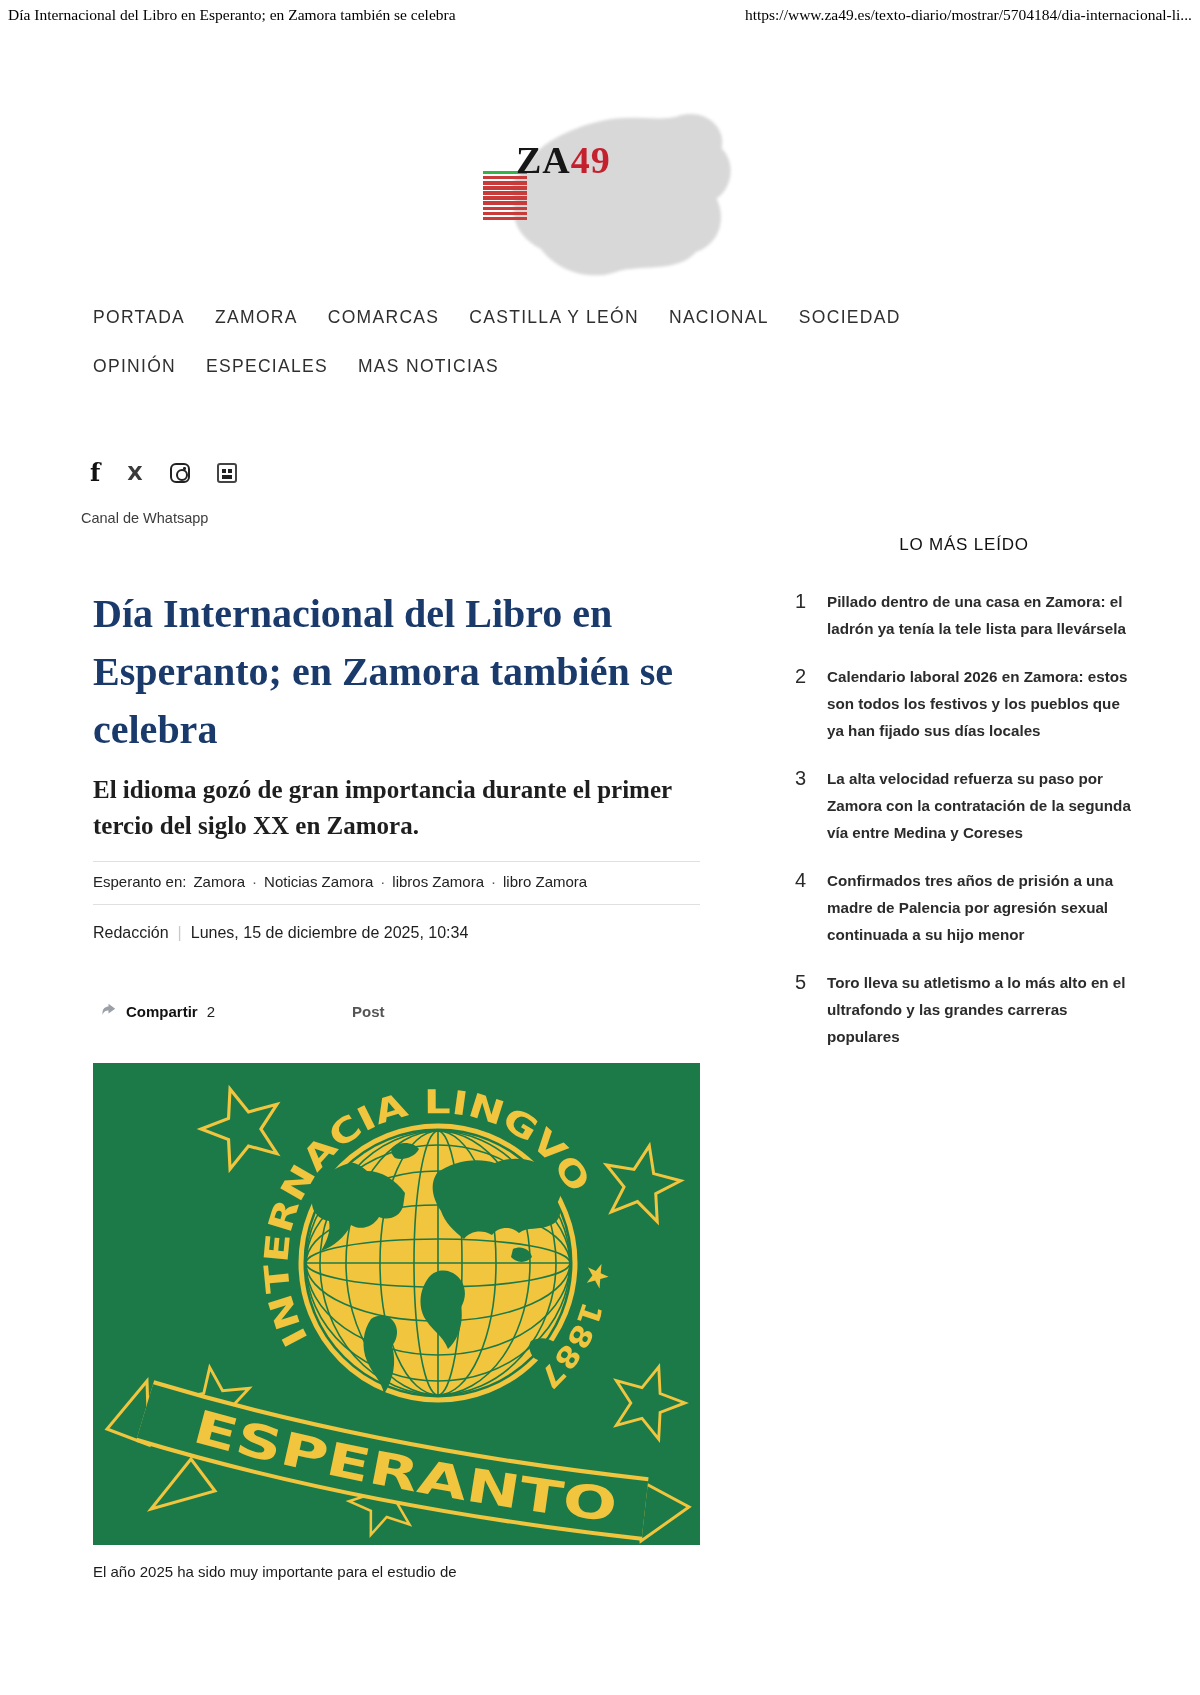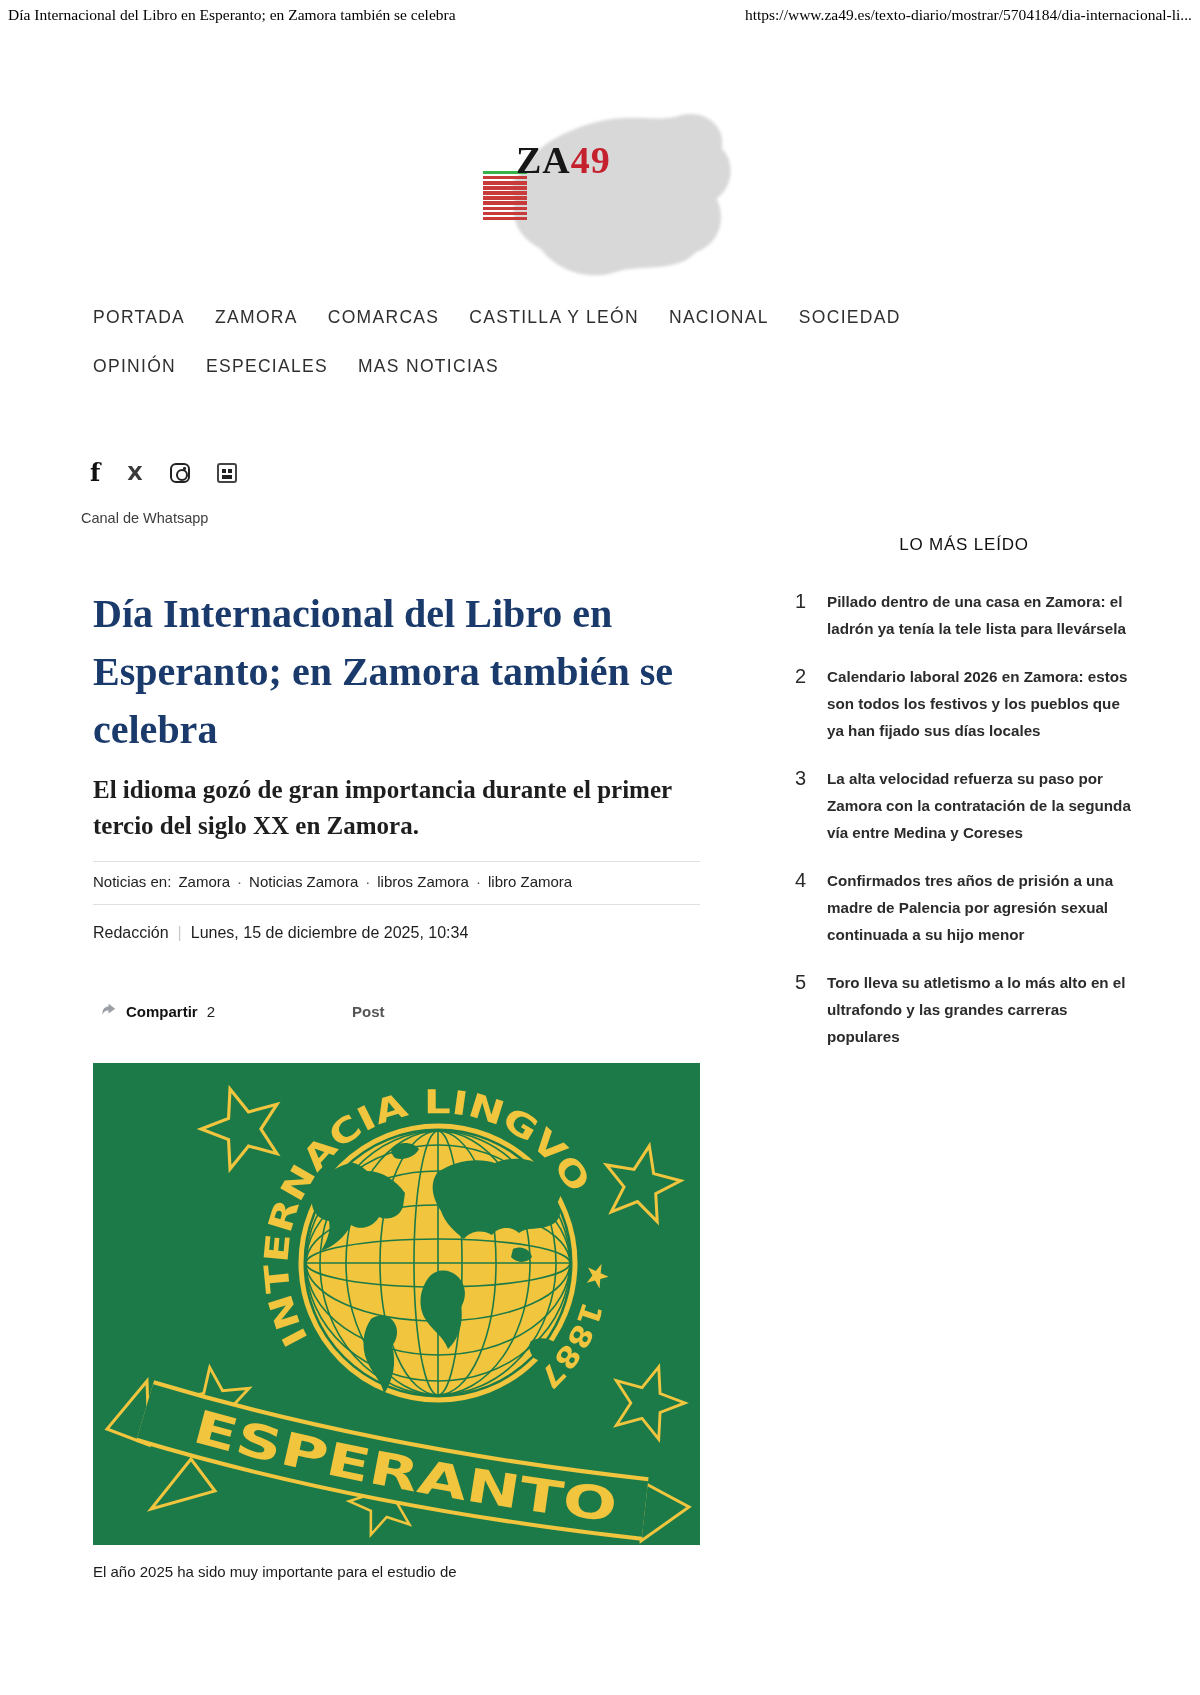--- a/index.html
+++ b/index.html
@@ -136,21 +136,21 @@
         <i class="b1"></i>
       </span>
   </div>
   <div class="whatsapp">Canal de Whatsapp</div>
 
   <h1 class="title">Día Internacional del Libro en Esperanto; en Zamora también se celebra</h1>
   <h2 class="subtitle">El idioma gozó de gran importancia durante el primer tercio del siglo XX en Zamora.</h2>
 
   <div class="rule r1"></div>
   <div class="tags-row">
-    <span>Noticias en:</span>
+    <span>Esperanto en:</span>
     <span class="tag">Zamora</span>
     <span class="sep">·</span>
     <span class="tag">Noticias Zamora</span>
     <span class="sep">·</span>
     <span class="tag">libros Zamora</span>
     <span class="sep">·</span>
     <span class="tag">libro Zamora</span>
   </div>
   <div class="rule r2"></div>
 

